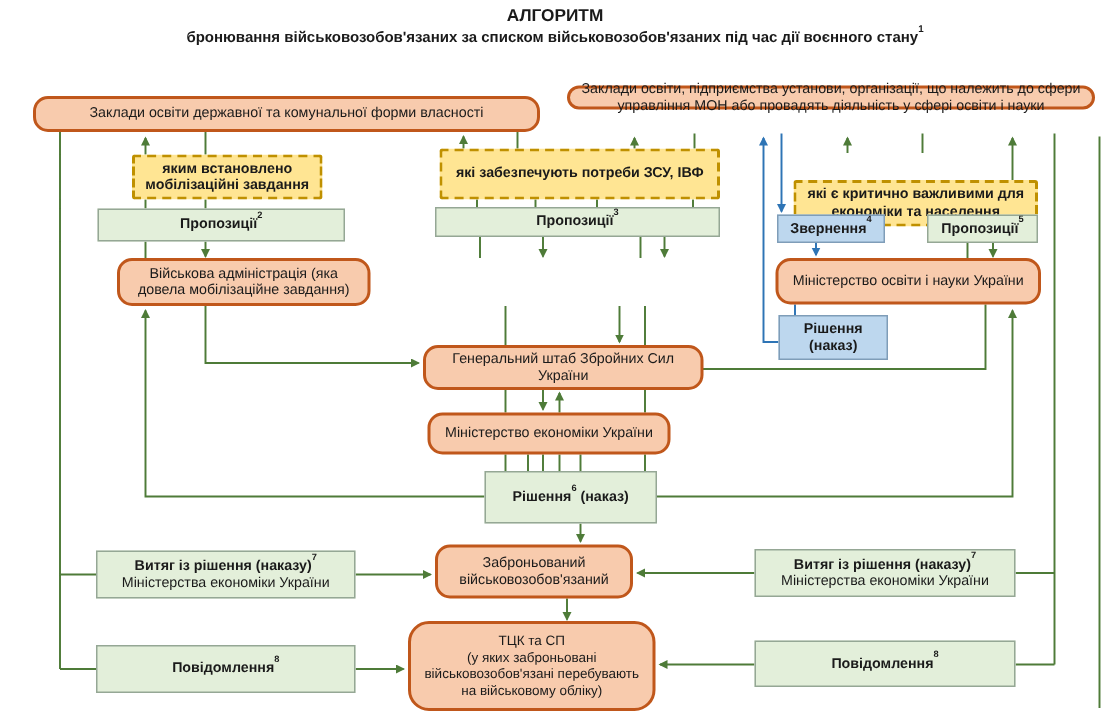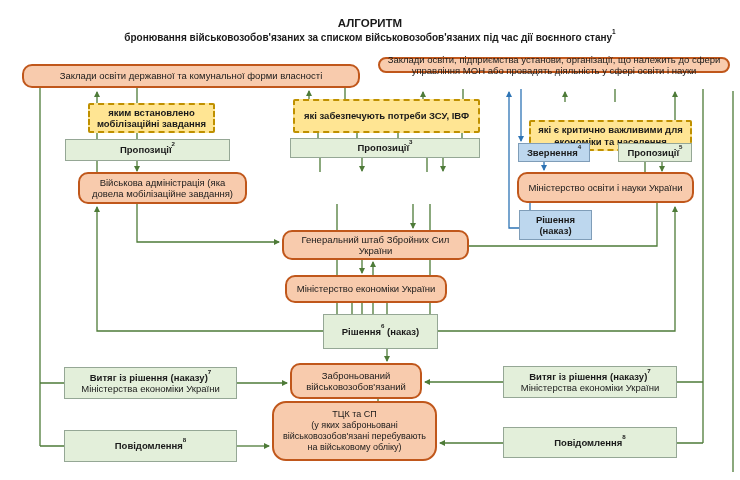--- a/index.html
+++ b/index.html
@@ -9,21 +9,21 @@
   .node{position:absolute;z-index:1;box-sizing:border-box;display:flex;flex-direction:column;
         align-items:center;justify-content:center;text-align:center;
         font-size:9.5px;line-height:1.18;padding:1px 4px;}
   .orange{background:#f8cbad;border:2.5px solid #c0571b;border-radius:10px;}
   .yellow{background:#ffe593;border:2px dashed #bf9000;border-radius:2px;font-weight:bold;}
   .green {background:#e3efda;border:1px solid #95a795;}
   .blue  {background:#bdd7ee;border:1px solid #7f9db8;font-weight:bold;}
   .bold  {font-weight:bold;}
   sup{font-size:0.65em;position:relative;top:-0.45em;line-height:0;}
   #title-block{position:absolute;left:0;top:5px;width:740px;text-align:center;z-index:1;}
-  #main-title{font-size:11.5px;font-weight:bold;margin-top:12px;}
+  #main-title{font-size:11.5px;font-weight:bold;}
   #sub-title{font-size:10px;font-weight:bold;margin-top:3px;}
   .l4{font-size:9px;line-height:1.2;}
 </style>
 </head>
 <body>
 
 <div id="stage">
 
   <svg id="connectors" width="740" height="480" viewBox="0 0 740 480">
     <defs>
@@ -132,21 +132,21 @@
   </div>
 
   <div class="node green bold" style="left:323px;top:314px;width:115px;height:35px">
     <span><span>Рішення</span><sup>6</sup><span> (наказ)</span></span>
   </div>
 
   <div class="node orange" style="left:290px;top:363px;width:132px;height:36px">
     <span>Заброньований військовозобов'язаний</span>
   </div>
 
-  <div class="node orange l4" style="left:272px;top:401px;width:165px;height:60px;border-radius:14px">
+  <div class="node orange l4" style="left:272px;top:414px;width:165px;height:60px;border-radius:14px">
     <div>ТЦК та СП</div>
     <div>(у яких заброньовані</div>
     <div>військовозобов'язані перебувають</div>
     <div>на військовому обліку)</div>
   </div>
 
   <div class="node green" style="left:64px;top:367px;width:173px;height:32px">
     <div class="bold"><span>Витяг із рішення (наказу)</span><sup>7</sup></div>
     <div>Міністерства економіки України</div>
   </div>

